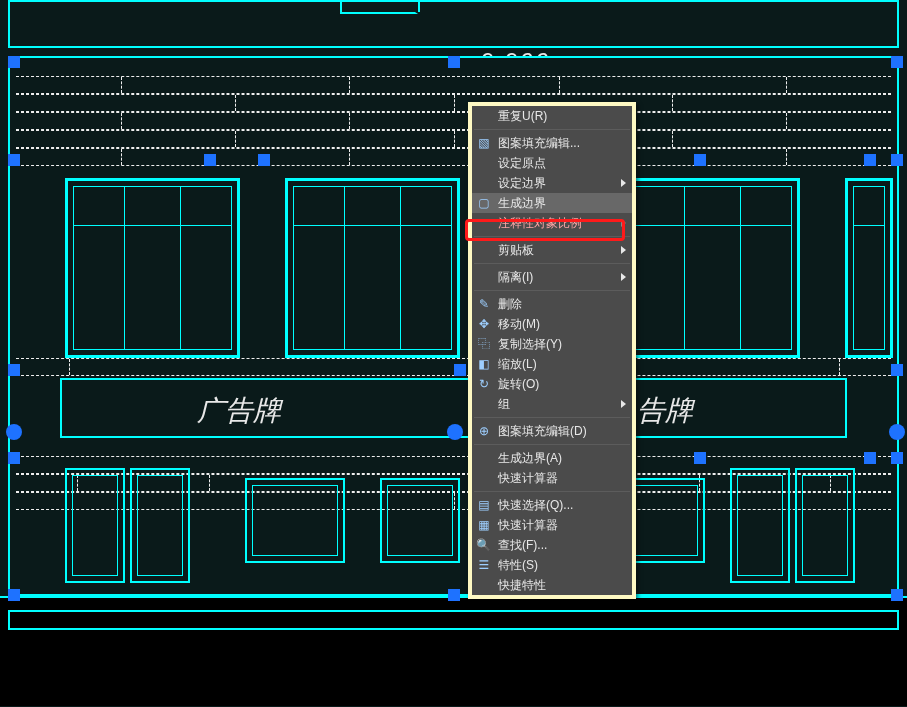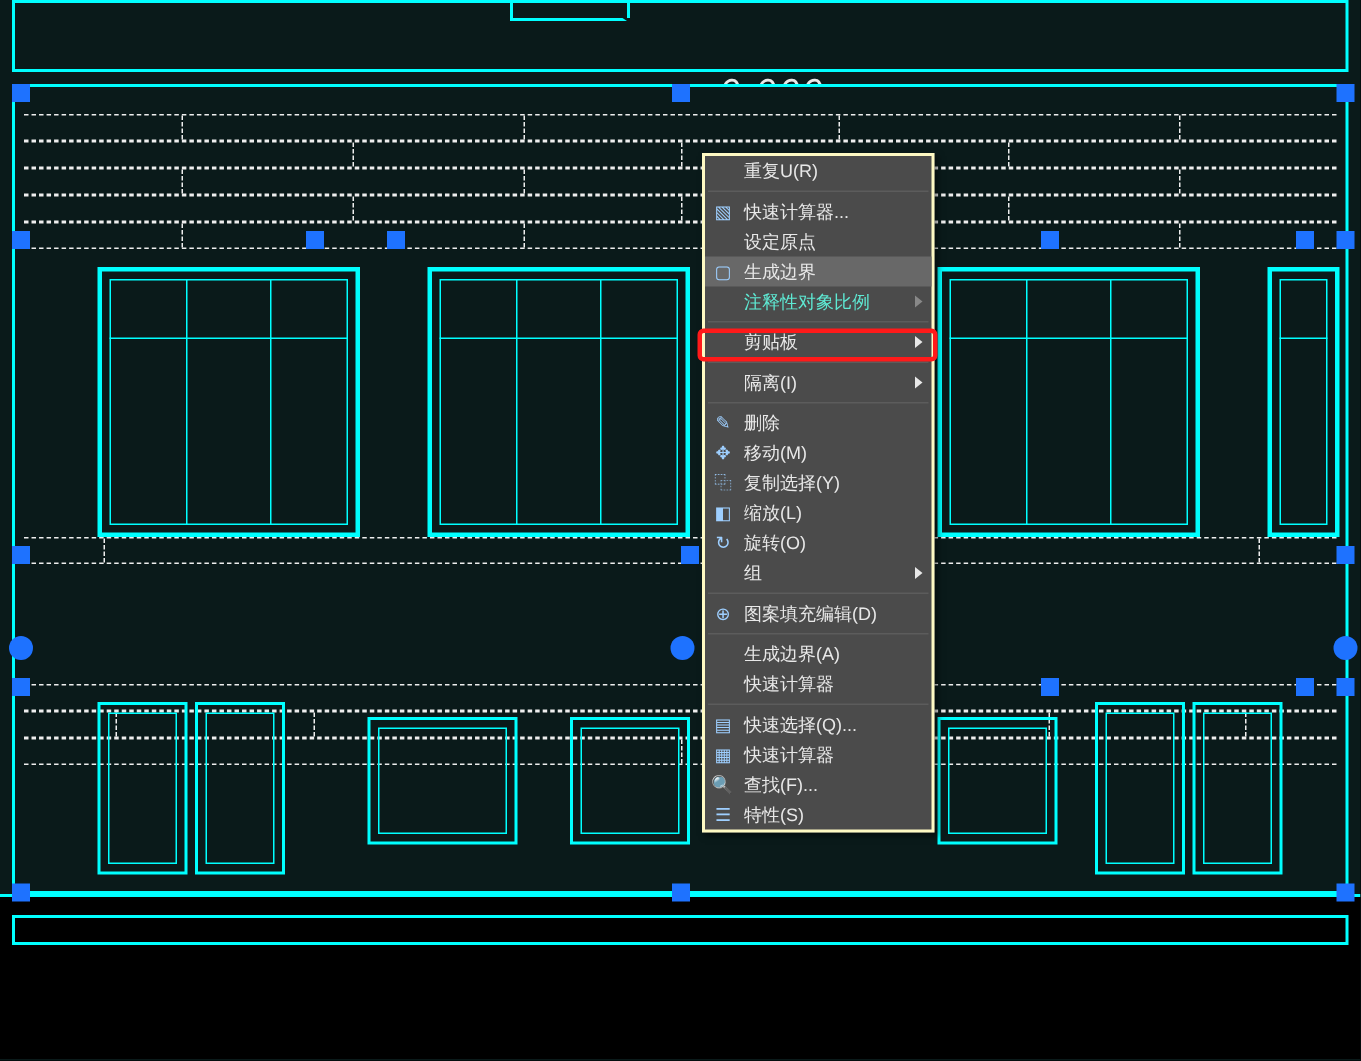--- a/index.html
+++ b/index.html
@@ -128,23 +128,23 @@
     border-top:2px solid #00ffff;
   }
   .inner-box{
     position:absolute; left:8px; right:8px; top:12px; height:20px;
     border:2px solid #00ffff;
   }
   
   .ctx {
     position: absolute;
     left: 468px; top: 102px;
-    width: 155px;
+    width: 168px;
     background: #4b4b4b;
-    border: 2px solid #fef9c3;
+    border: 4px solid #fef9c3;
     box-shadow: 2px 2px 4px rgba(0,0,0,0.5);
     z-index: 50;
     font-size: 12px;
     color: #e8e8e8;
   }
   .ctx .item {
     display: flex;
     align-items: center;
     height: 20px;
     padding: 0 18px 0 26px;
@@ -272,20 +272,24 @@
     </div>
     <div class="win" style="left:615px; top:120px; width:175px; height:180px">
       <div class="mullion-v" style="left:33%"></div>
         <div class="mullion-v" style="left:66%"></div>
         <div class="mullion-h" style="top:25%"></div>
     </div>
     <div class="win" style="left:835px; top:120px; width:48px; height:180px">
       <div class="mullion-h" style="top:25%"></div>
     </div>
 
+    <div class="signband">
+      <span class="sign-txt" style="left:135px">广告牌</span>
+      <span class="sign-txt" style="left:575px">告牌</span>
+    </div>
 
     <div class="door" style="left:55px; top:410px; width:60px; height:115px"></div>
     <div class="door" style="left:120px; top:410px; width:60px; height:115px"></div>
     <div class="door" style="left:235px; top:420px; width:100px; height:85px"></div>
     <div class="door" style="left:370px; top:420px; width:80px; height:85px"></div>
     <div class="door" style="left:615px; top:420px; width:80px; height:85px"></div>
     <div class="door" style="left:720px; top:410px; width:60px; height:115px"></div>
     <div class="door" style="left:785px; top:410px; width:60px; height:115px"></div>
   </div>
 
@@ -316,30 +320,34 @@
   <div class="grip" style="left:454px; top:595px"></div>
   <div class="grip" style="left:897px; top:595px"></div>
 
   <div class="ctx">
     <div class="item">
         <span>重复U(R)</span>
       </div>
     <div class="sep"></div>
     <div class="item">
         <span class="icon">▧</span>
-        <span>快速计算器...</span>
+        <span>图案填充编辑...</span>
       </div>
     <div class="item">
         <span>设定原点</span>
+      </div>
+    <div class="item">
+        <span>设定边界</span>
+        <span class="arrow"></span>
       </div>
     <div class="item" style="background:#686868">
         <span class="icon">▢</span>
         <span>生成边界</span>
       </div>
-    <div class="item" style="color:#5eead4">
+    <div class="item" style="color:#fca5a5">
         <span>注释性对象比例</span>
         <span class="arrow" style="border-left-color:#888"></span>
       </div>
     <div class="sep"></div>
     <div class="item">
         <span>剪贴板</span>
         <span class="arrow"></span>
       </div>
     <div class="sep"></div>
     <div class="item">
@@ -393,18 +401,21 @@
         <span>快速计算器</span>
       </div>
     <div class="item">
         <span class="icon">🔍</span>
         <span>查找(F)...</span>
       </div>
     <div class="item">
         <span class="icon">☰</span>
         <span>特性(S)</span>
       </div>
+    <div class="item">
+        <span>快捷特性</span>
+      </div>
   </div>
 
   <div class="hl"></div>
 
 
 </div>
 
 </body></html>

